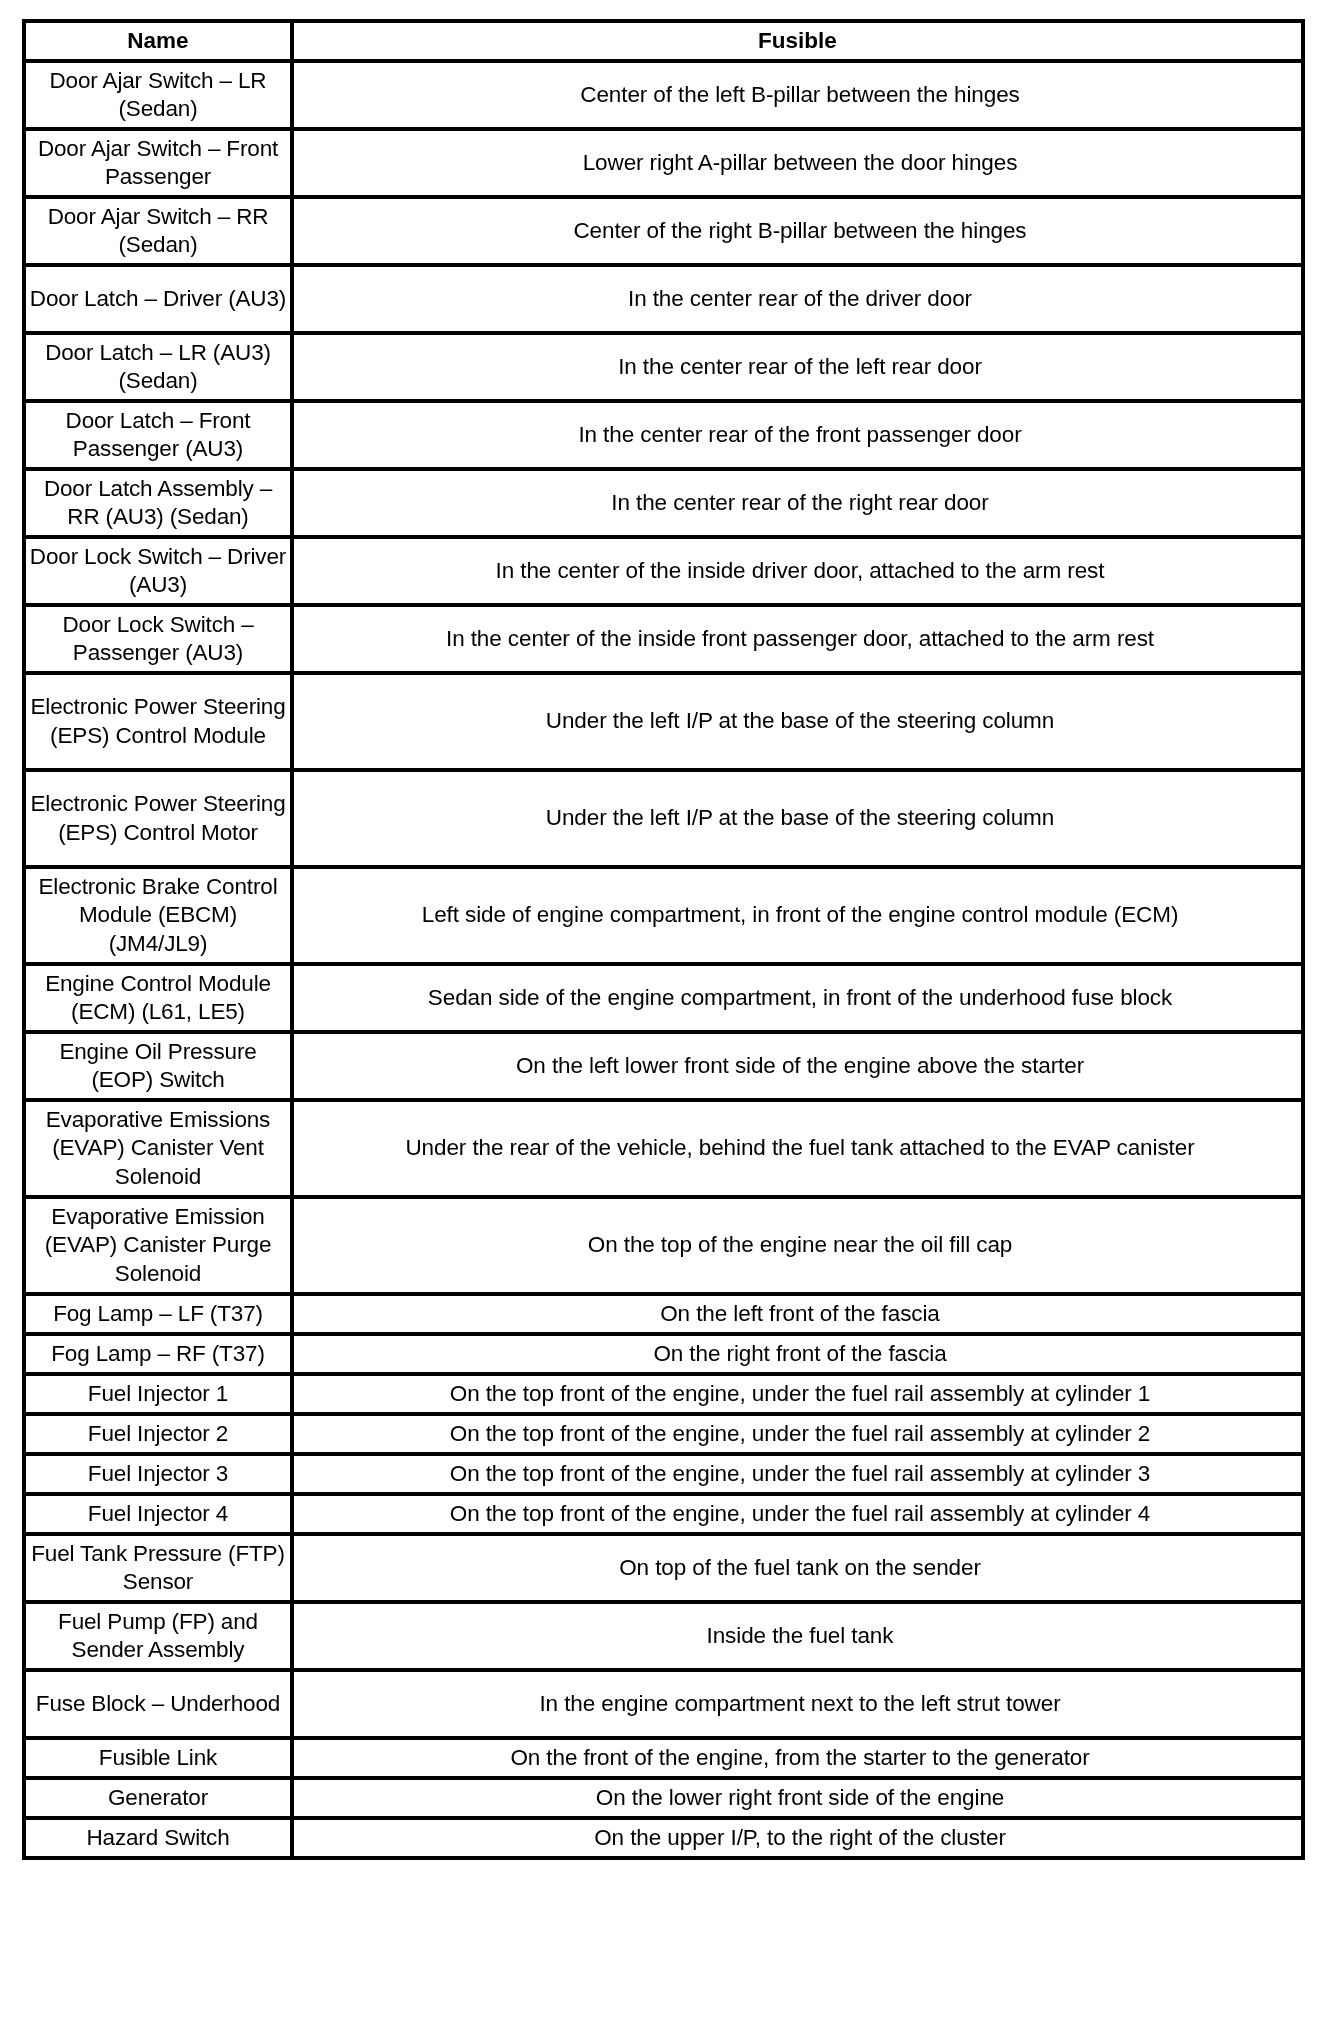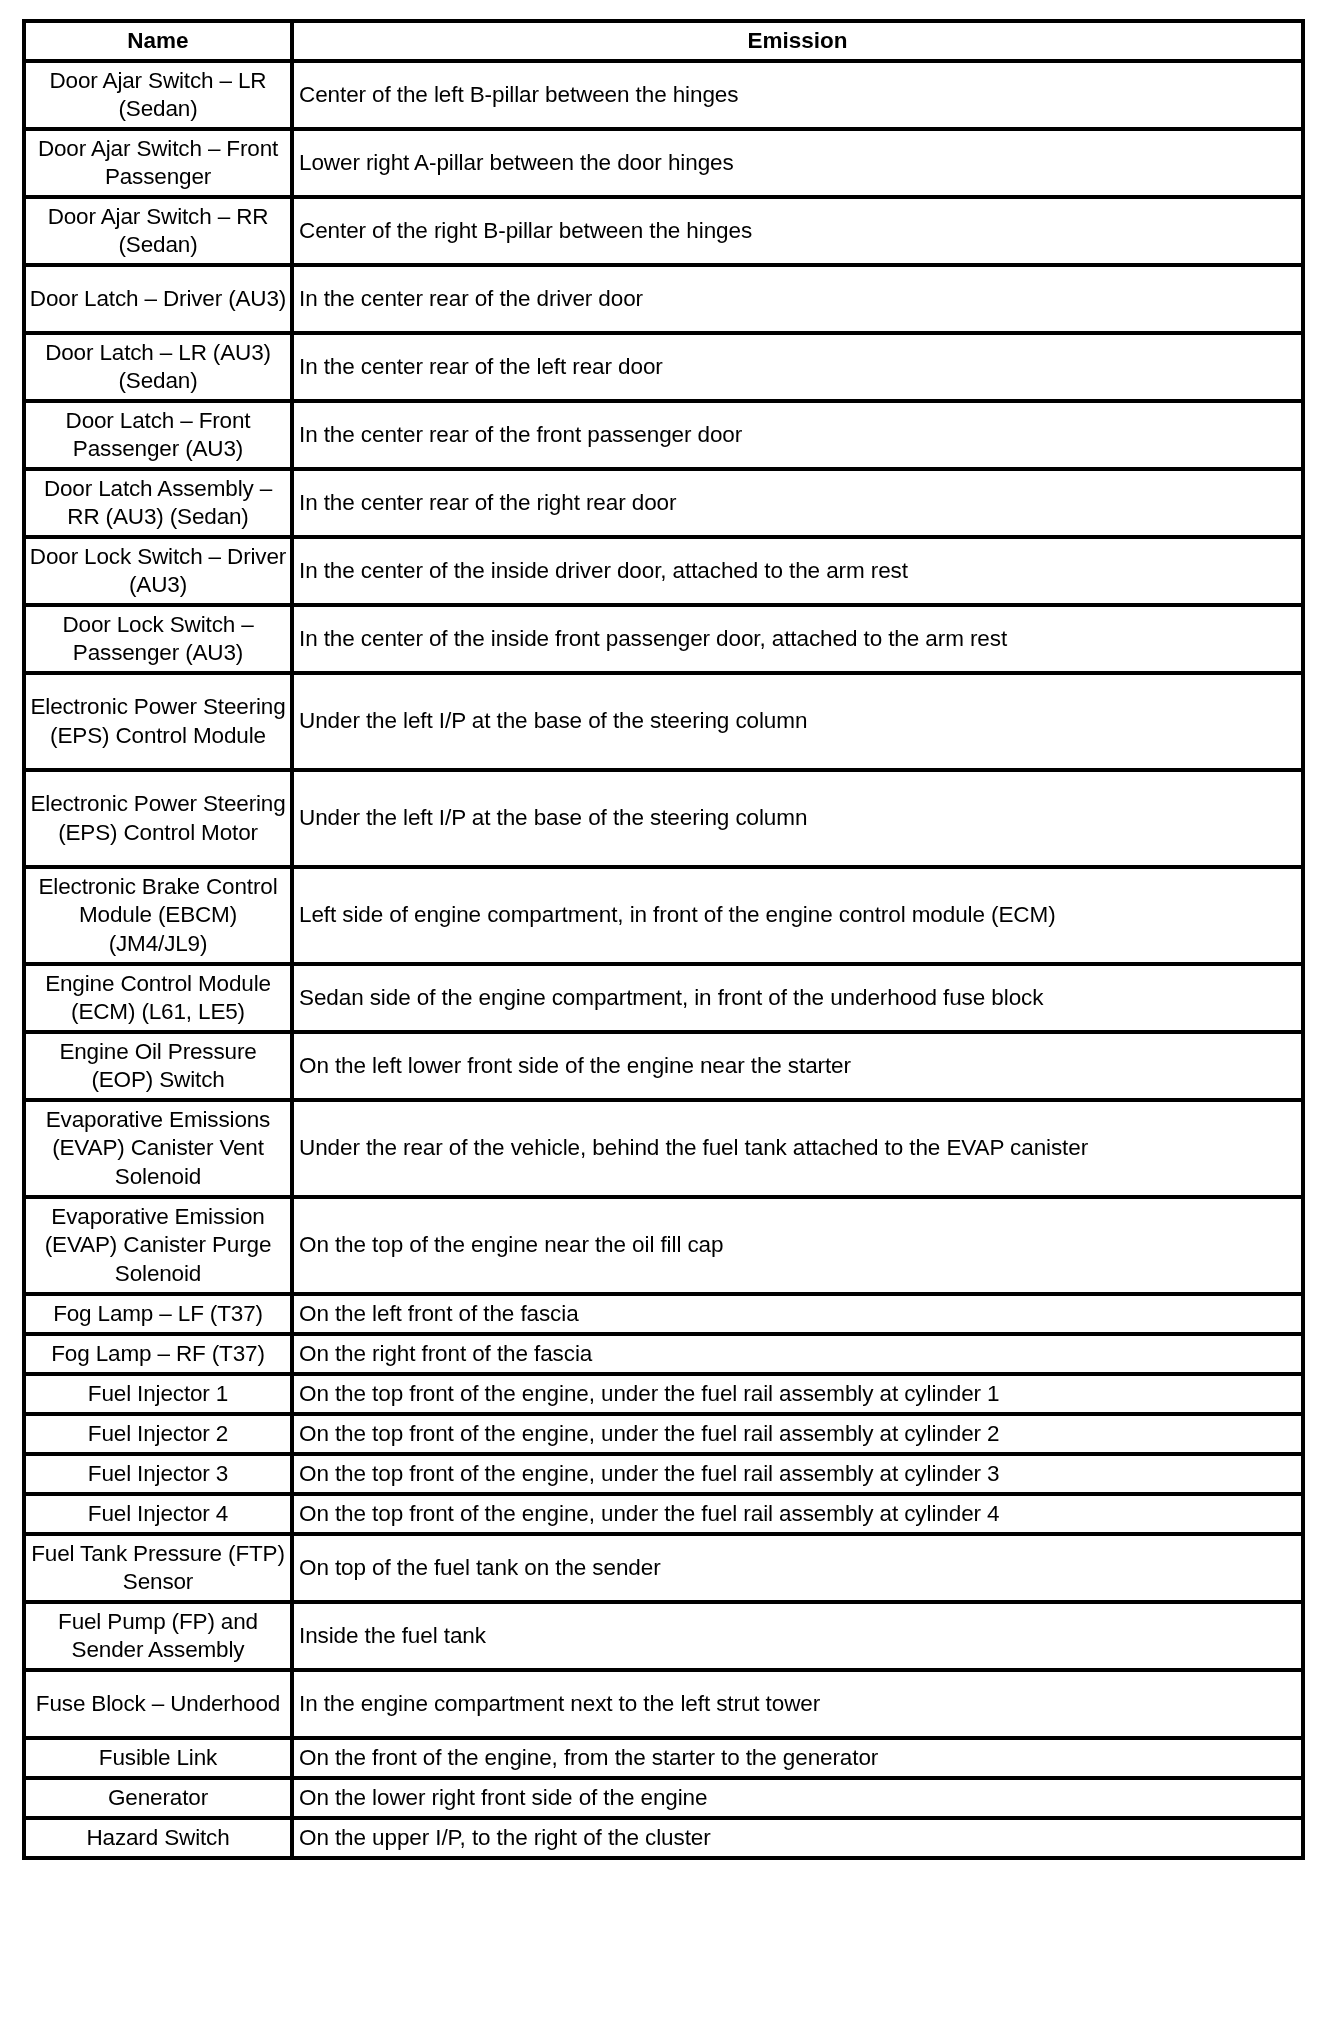--- a/index.html
+++ b/index.html
@@ -39,40 +39,40 @@
     font-weight: bold;
     text-align: center;
     height: 36px;
   }
   table.components td.name {
     text-align: center;
     padding: 0 1px;
     letter-spacing: -0.15px;
   }
   table.components td.loc {
-    text-align: left;
+    text-align: center;
     padding-left: 5px;
     letter-spacing: -0.1px;
   }
   tr.h1 td { height: 36px; }
   tr.h2 td { height: 64px; }
   tr.h3 td { height: 93px; }
 </style>
 </head>
 <body>
 
 <table class="components">
   <colgroup>
     <col class="c-name">
     <col class="c-loc">
   </colgroup>
   <thead>
     <tr>
       <th>Name</th>
-      <th>Emission</th>
+      <th>Fusible</th>
     </tr>
   </thead>
   <tbody id="rows">
     <tr class="h2">
         <td class="name">Door Ajar Switch – LR (Sedan)</td>
         <td class="loc">Center of the left B-pillar between the hinges</td>
       </tr>
     <tr class="h2">
         <td class="name">Door Ajar Switch – Front Passenger</td>
         <td class="loc">Lower right A-pillar between the door hinges</td>
@@ -116,21 +116,21 @@
     <tr class="h3">
         <td class="name">Electronic Brake Control Module (EBCM) (JM4/JL9)</td>
         <td class="loc">Left side of engine compartment, in front of the engine control module (ECM)</td>
       </tr>
     <tr class="h2">
         <td class="name">Engine Control Module (ECM) (L61, LE5)</td>
         <td class="loc">Sedan side of the engine compartment, in front of the underhood fuse block</td>
       </tr>
     <tr class="h2">
         <td class="name">Engine Oil Pressure (EOP) Switch</td>
-        <td class="loc">On the left lower front side of the engine near the starter</td>
+        <td class="loc">On the left lower front side of the engine above the starter</td>
       </tr>
     <tr class="h3">
         <td class="name">Evaporative Emissions (EVAP) Canister Vent Solenoid</td>
         <td class="loc">Under the rear of the vehicle, behind the fuel tank attached to the EVAP canister</td>
       </tr>
     <tr class="h3">
         <td class="name">Evaporative Emission (EVAP) Canister Purge Solenoid</td>
         <td class="loc">On the top of the engine near the oil fill cap</td>
       </tr>
     <tr class="h1">

